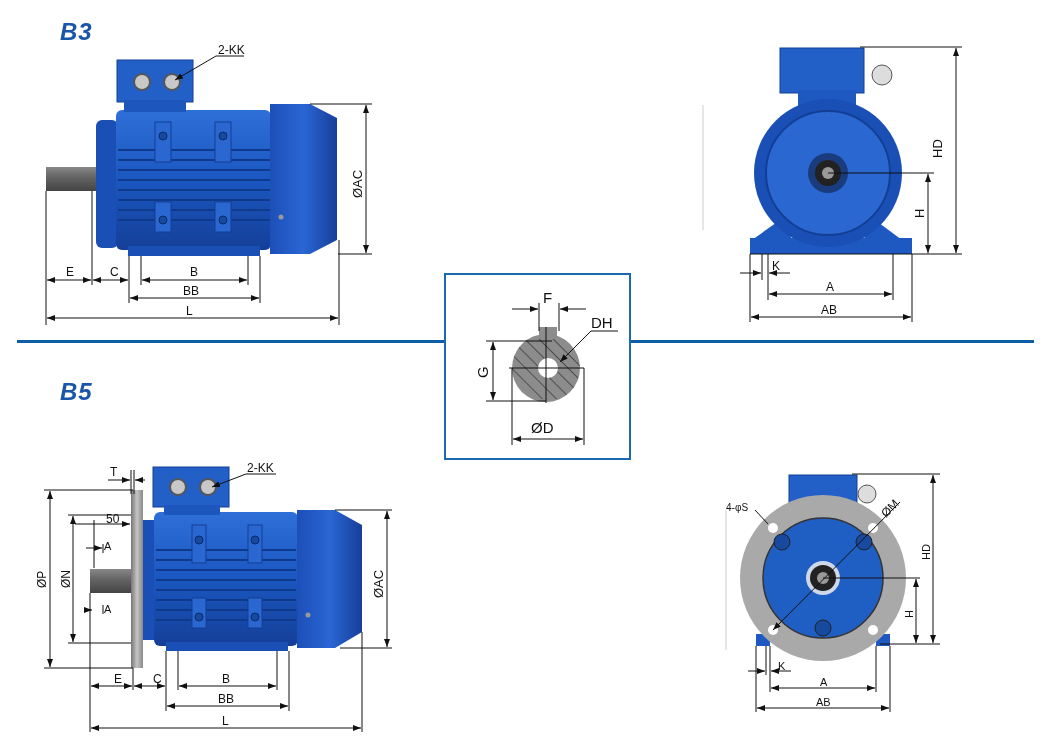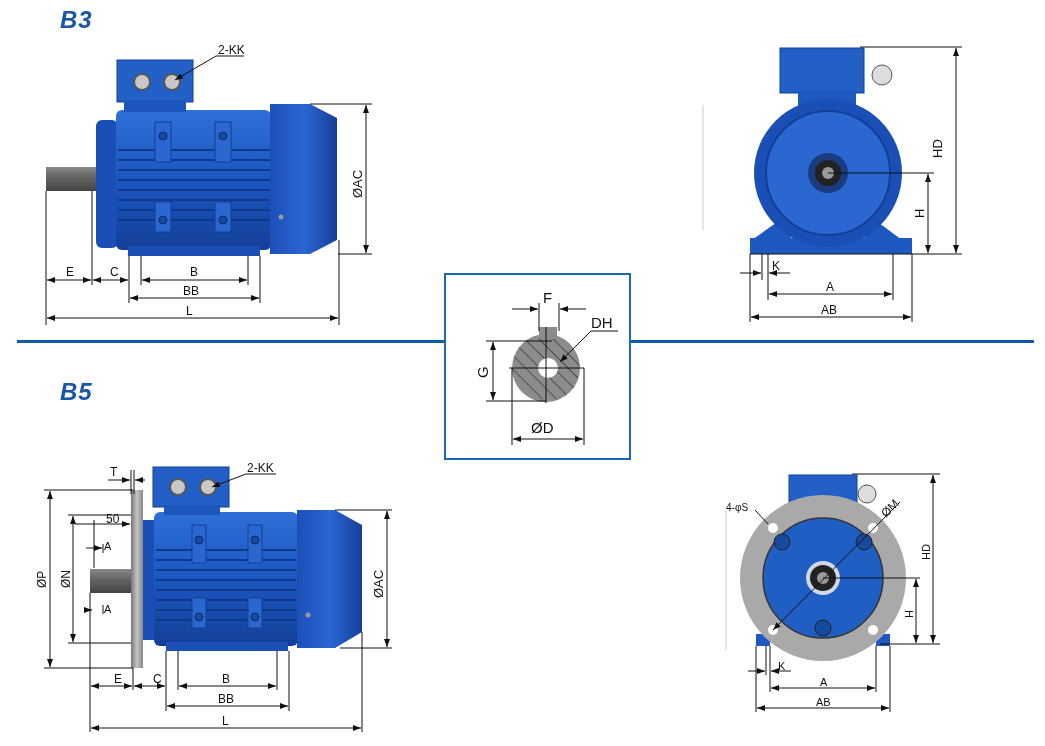--- a/index.html
+++ b/index.html
@@ -6,21 +6,21 @@
   body{width:1045px;height:746px;position:relative;overflow:hidden;font-family:"Liberation Sans",sans-serif;}
   .title{position:absolute;font-family:"Liberation Sans",sans-serif;font-weight:bold;font-style:italic;font-size:24px;color:#1a56a8;letter-spacing:1px;}
   .divider{position:absolute;left:17px;top:340px;width:1017px;height:3px;background:#0d5ea6;}
   .keybox{position:absolute;left:444px;top:273px;width:187px;height:187px;border:2px solid #1b69b0;background:#fff;box-sizing:border-box;}
   svg{position:absolute;overflow:visible;}
   svg text{font-family:"Liberation Sans",sans-serif;fill:#111;}
 </style>
 </head>
 <body>
 
-<div class="title" style="left:60px;top:6px;">B3</div>
+<div class="title" style="left:60px;top:18px;">B3</div>
 <div class="title" style="left:60px;top:378px;font-style:italic;">B5</div>
 <div class="divider"></div>
 
 <svg width="380" height="330" style="left:0;top:0;" viewBox="0 0 380 330">
   <defs>
     <linearGradient id="bodyG" x1="0" y1="0" x2="0" y2="1">
       <stop offset="0" stop-color="#2f6fd8"></stop>
         <stop offset="0.5" stop-color="#1b57c0"></stop>
         <stop offset="1" stop-color="#143f98"></stop>
     </linearGradient>

